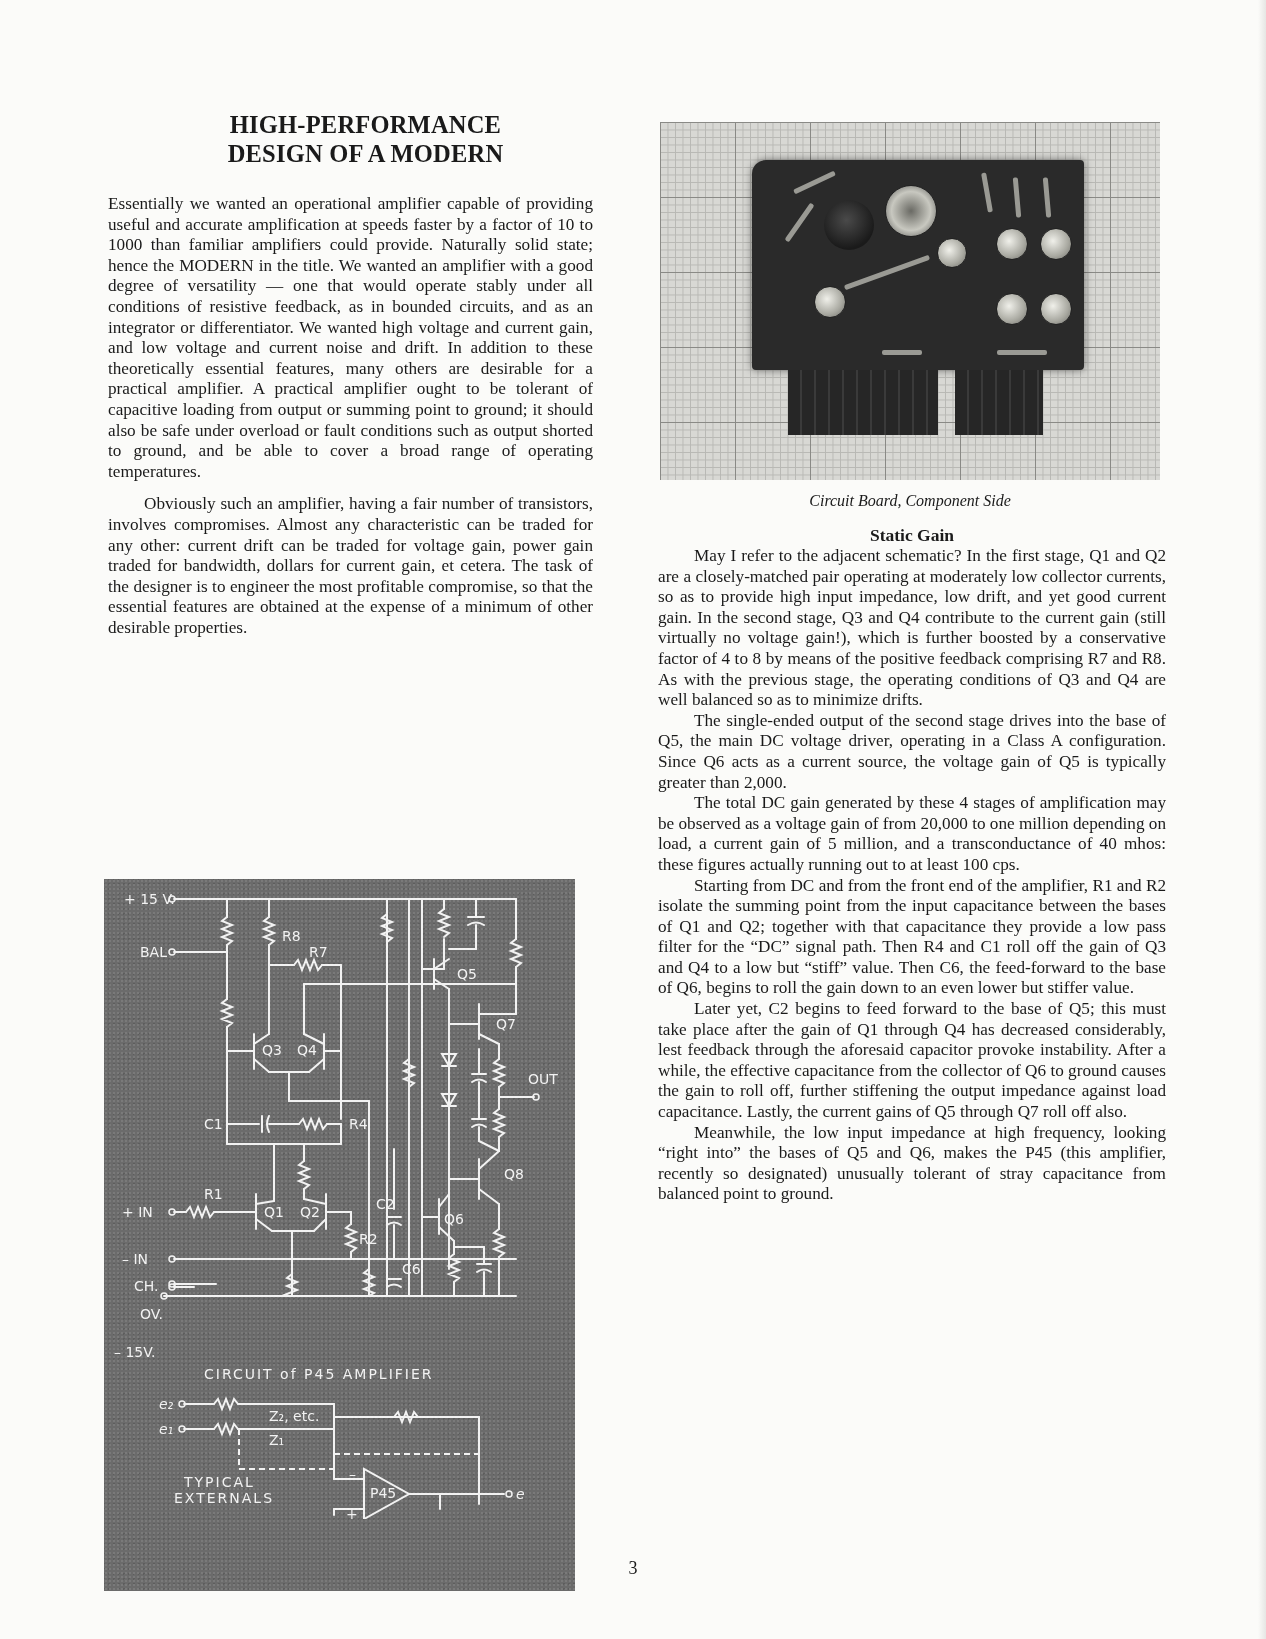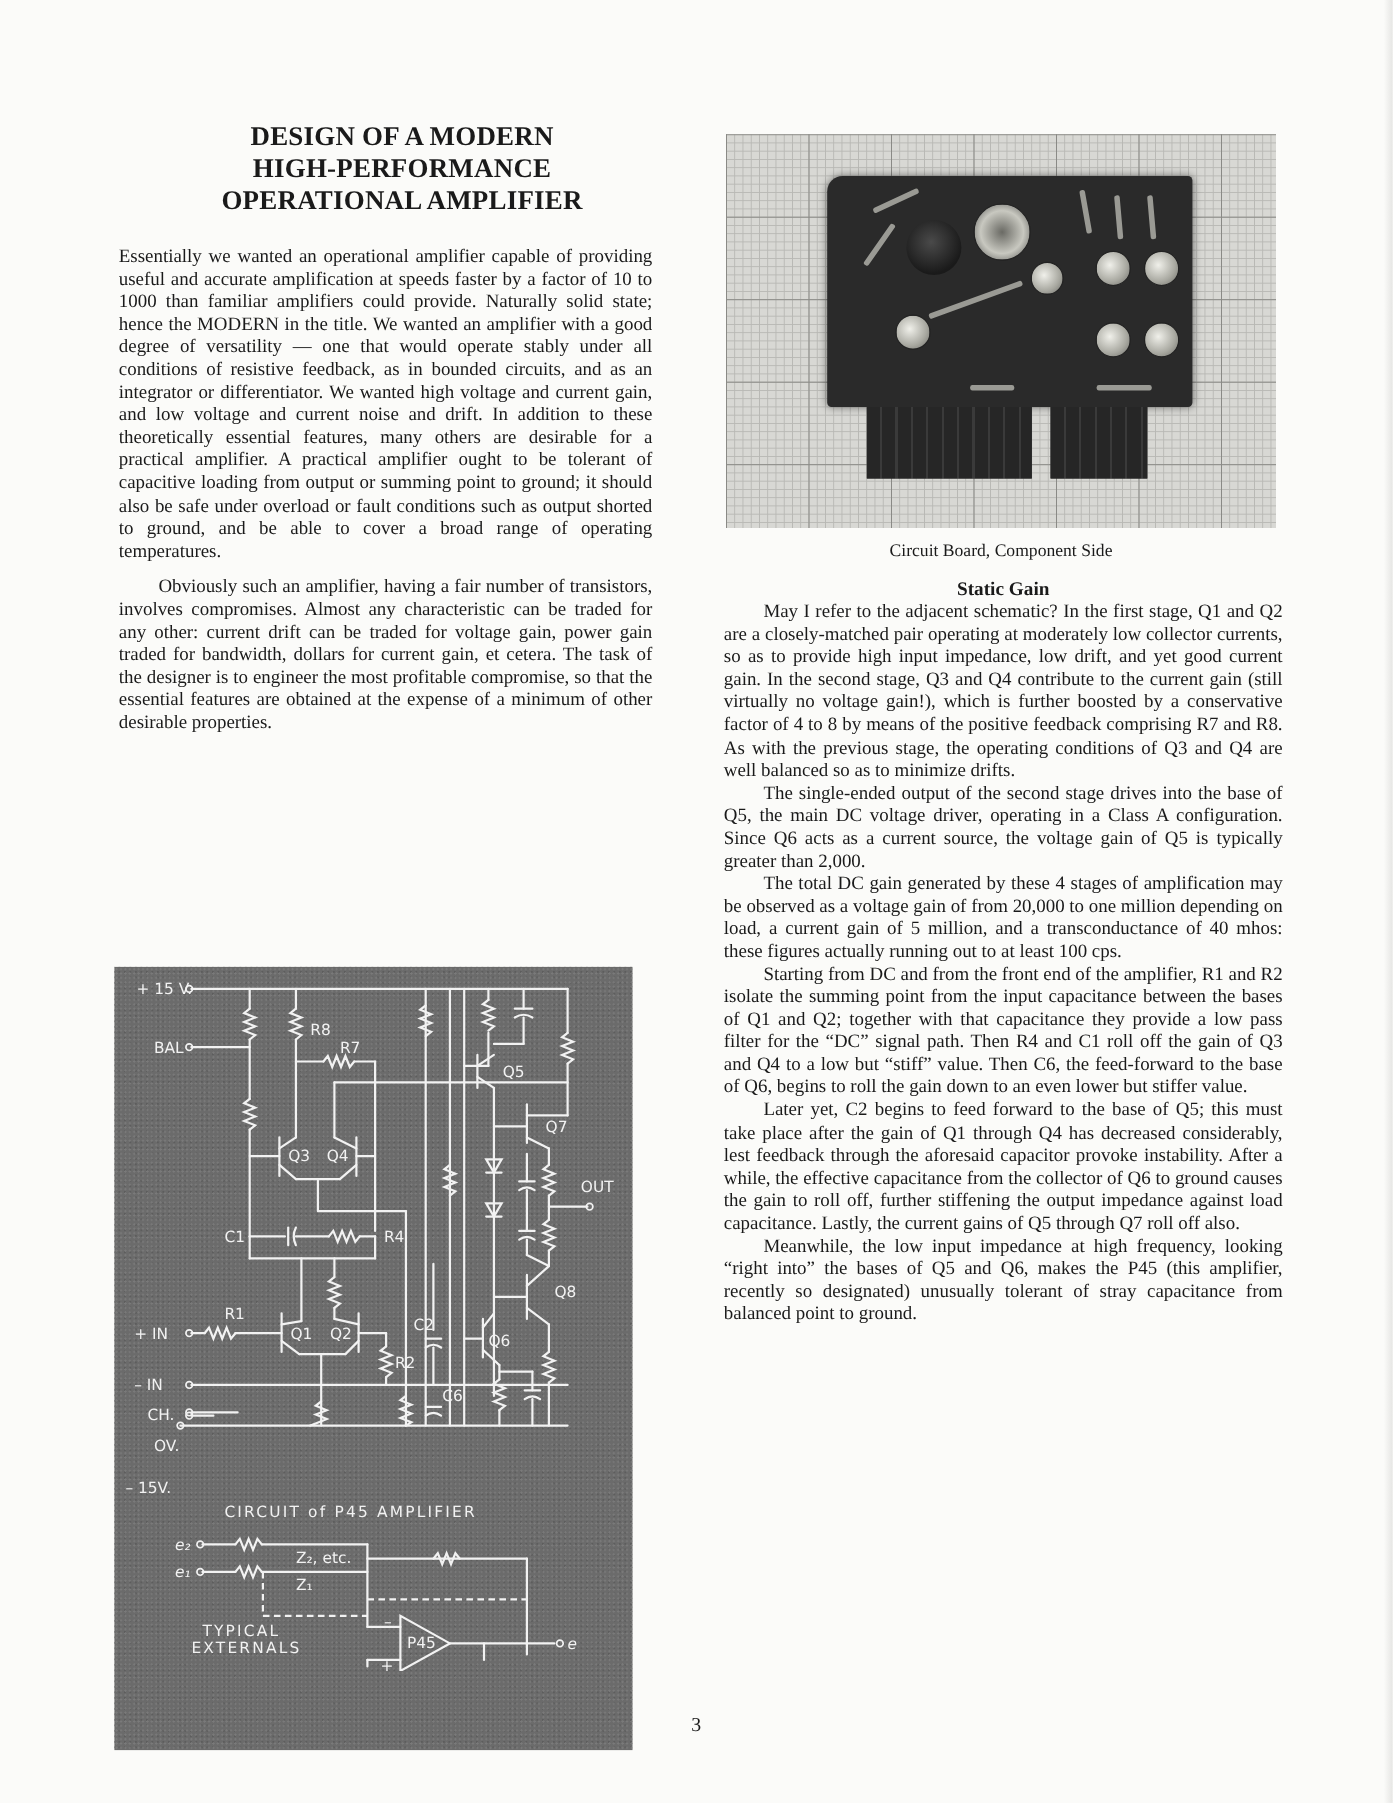--- a/index.html
+++ b/index.html
@@ -90,43 +90,42 @@
   }
   .can-dark {
     position: absolute; border-radius: 50%;
     background: radial-gradient(circle at 45% 40%, #4a4a4a, #1a1a1a 70%);
   }
   .resistor {
     position: absolute; height: 5px; background: #9a9a94; border-radius: 2px;
   }
   .caption {
     position: absolute; left: 660px; top: 492px; width: 500px;
-    text-align: center; font-size: 16px;
+    text-align: center; font-size: 16px; font-style: italic;
   }
   .section-head {
     text-align: center; font-size: 17.5px; margin: 0; line-height: 21px;
   }
   .right-text {
     position: absolute; left: 658px; top: 525px; width: 508px;
   }
   .page-number {
     position: absolute; left: 0; width: 1266px; top: 1558px;
     text-align: center; font-size: 18px;
   }
 </style>
 </head>
 <body>
 
 <div class="page-edge"></div>
 
 <div class="left-col">
   <h1 class="title">
+    <div>HIGH-PERFORMANCE</div>
     <div>DESIGN OF A MODERN</div>
-    <div>HIGH-PERFORMANCE</div>
-    <div>OPERATIONAL AMPLIFIER</div>
   </h1>
   <div class="body-text first-para">
     <p class="para">Essentially we wanted an operational amplifier capable of providing useful and accurate amplification at speeds faster by a factor of 10 to 1000 than familiar amplifiers could provide. Naturally solid state; hence the MODERN in the title. We wanted an amplifier with a good degree of versatility — one that would operate stably under all conditions of resistive feedback, as in bounded circuits, and as an integrator or differentiator. We wanted high voltage and current gain, and low voltage and current noise and drift. In addition to these theoretically essential features, many others are desirable for a practical amplifier. A practical amplifier ought to be tolerant of capacitive loading from output or summing point to ground; it should also be safe under overload or fault conditions such as output shorted to ground, and be able to cover a broad range of operating temperatures.</p>
     <p class="para indent gap">Obviously such an amplifier, having a fair number of transistors, involves compromises. Almost any characteristic can be traded for any other: current drift can be traded for voltage gain, power gain traded for bandwidth, dollars for current gain, et cetera. The task of the designer is to engineer the most profitable compromise, so that the essential features are obtained at the expense of a minimum of other desirable properties.</p>
   </div>
 </div>
 
 <div class="schematic">
   <svg width="471" height="640" viewBox="0 0 471 640">
     <g stroke="#f2f2f2" stroke-width="2" fill="none" stroke-linecap="round">

